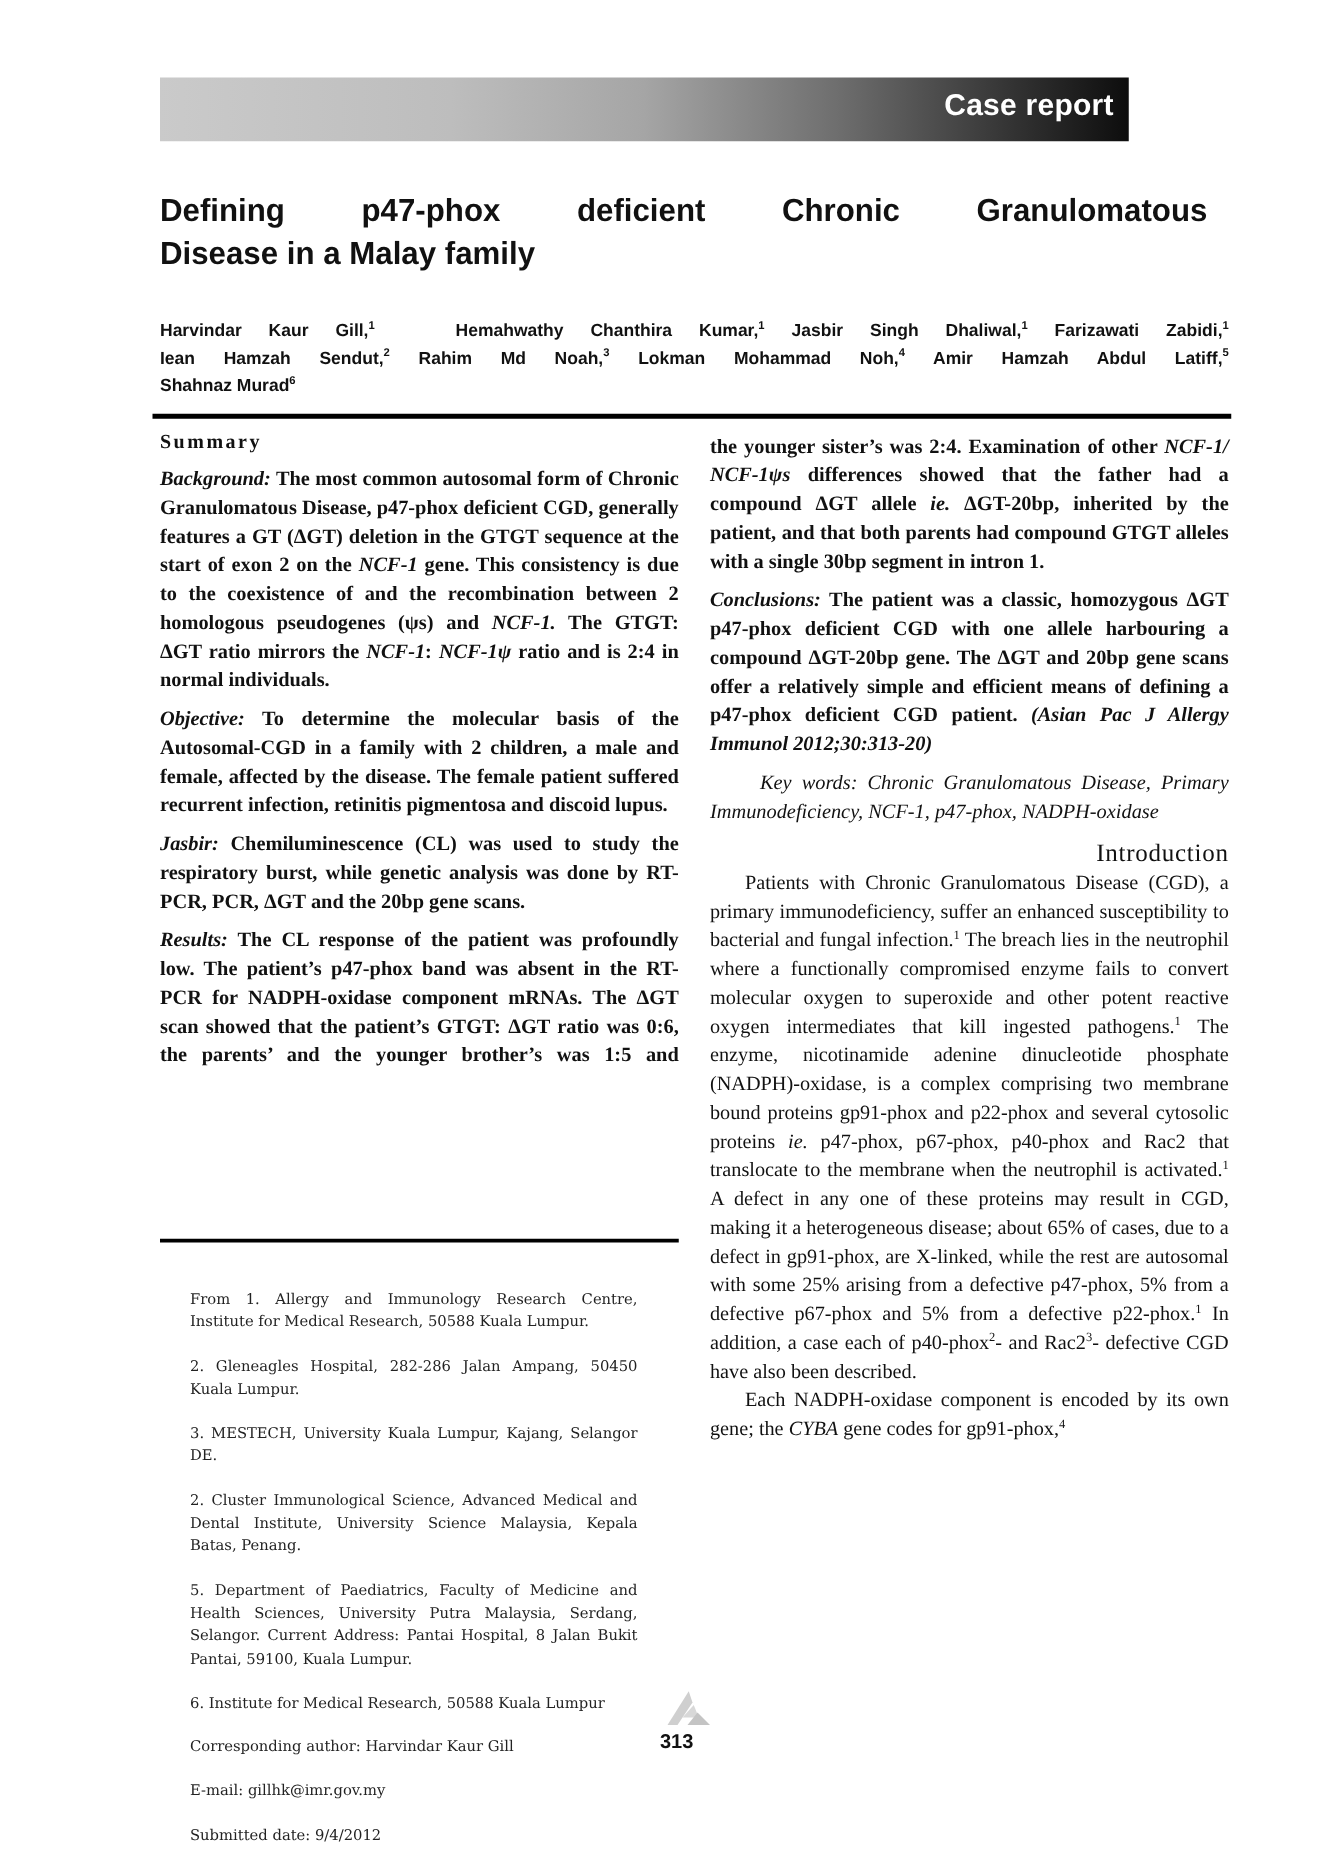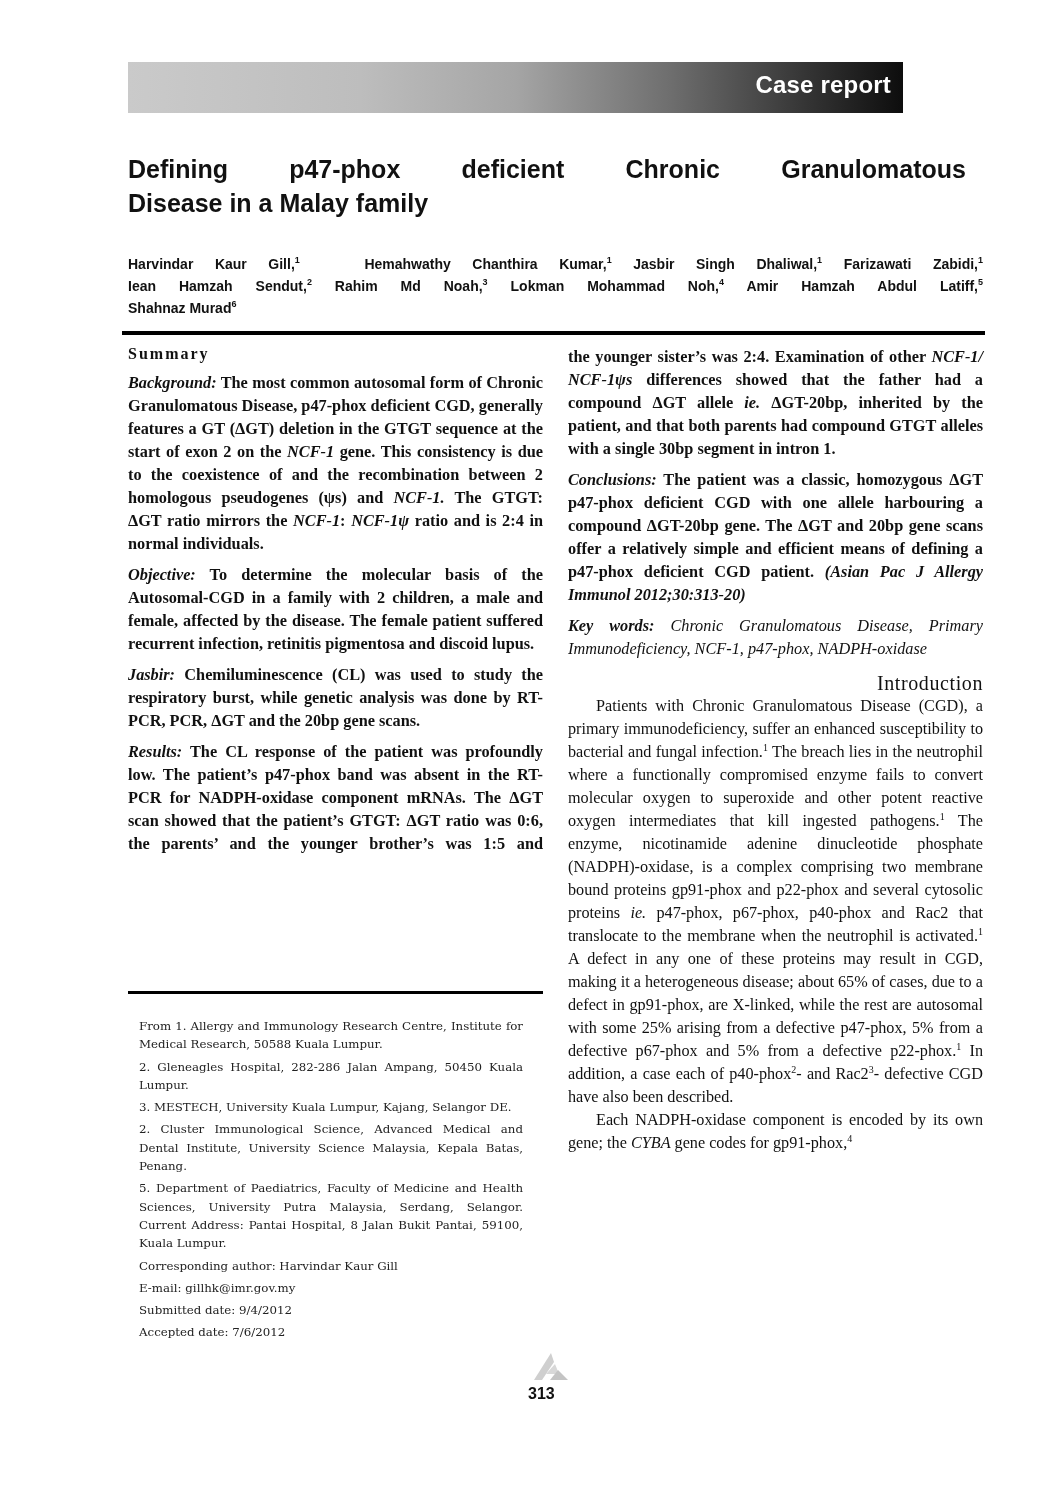--- a/index.html
+++ b/index.html
@@ -35,21 +35,21 @@
   .sec-head { font-family:"Liberation Serif", serif; font-weight:bold; font-size:16px; letter-spacing:2px; margin:0 0 8px 0; }
   .abs-para { font-weight:bold; font-size:16.3px; line-height:23px; text-align:justify; margin:0 0 8px 0; }
   .abs-para .lab { font-style:italic; }
   .abs-para i { font-style:italic; }
 
   .rule-fn { left:128px; top:991px; width:415px; height:3px; background:#000; }
   .footnotes {
     left:135px; top:1013px; width:392px;
     font-family:"DejaVu Serif", serif; font-size:11.8px; line-height:18.3px; color:#222; text-align:justify;
   }
-  .footnotes div { margin:4px; }
+  .footnotes div { margin:17px; }
 
   .intro-head { font-family:"Liberation Serif", serif; font-weight:normal; font-size:20px; letter-spacing:0.6px; margin:0;text-align:right; }
   .body-para { font-size:16.2px; line-height:23px; text-align:justify; margin:0; text-indent:28px; }
   .body-para sup { font-size:10px; vertical-align:6px; line-height:0; }
 
   .logo { left:532px; top:1352px; width:38px; height:30px; }
   .page-num { left:528px; top:1385px; width:46px; font-family:"Liberation Sans", sans-serif; font-weight:bold; font-size:16px; }
 </style>
 </head>
 <body>
@@ -96,32 +96,33 @@
 </div>
 
 <div class="abs rule-fn"></div>
 
 <div class="abs footnotes">
   <div>From 1. Allergy and Immunology Research Centre, Institute for Medical Research, 50588 Kuala Lumpur.</div>
   <div>2. Gleneagles Hospital, 282-286 Jalan Ampang, 50450 Kuala Lumpur.</div>
   <div>3. MESTECH, University Kuala Lumpur, Kajang, Selangor DE.</div>
   <div>2. Cluster Immunological Science, Advanced Medical and Dental Institute, University Science Malaysia, Kepala Batas, Penang.</div>
   <div>5. Department of Paediatrics, Faculty of Medicine and Health Sciences, University Putra Malaysia, Serdang, Selangor. Current Address: Pantai Hospital, 8 Jalan Bukit Pantai, 59100, Kuala Lumpur.</div>
+  <div>6.  Institute for Medical Research, 50588 Kuala Lumpur</div>
   <div>Corresponding author: Harvindar Kaur Gill</div>
   <div>E-mail: gillhk@imr.gov.my</div>
   <div>Submitted date: 9/4/2012</div>
   <div>Accepted date: 7/6/2012</div>
 </div>
 
 <div class="abs col col-right">
   <p class="abs-para"><span>the younger sister’s was 2:4. Examination of other </span><i>NCF-1/ NCF-1ψs</i><span> differences showed that the father had a compound ΔGT allele </span><i>ie.</i><span> ΔGT-20bp, inherited by the patient, and that both parents had compound GTGT alleles with a single 30bp segment in intron 1.</span></p>
 
   <p class="abs-para"><span class="lab">Conclusions:</span><span>  The patient was a classic, homozygous ΔGT p47-phox deficient CGD with one allele harbouring a compound ΔGT-20bp gene. The ΔGT and 20bp gene scans offer a relatively simple and efficient means of defining a p47-phox deficient CGD patient. </span><i>(Asian Pac J Allergy Immunol 2012;30:313-20)</i></p>
 
-  <p class="abs-para" style="font-weight:normal;"><span class="lab" style="font-weight:bold;">Key words:</span><i> Chronic Granulomatous Disease, Primary Immunodeficiency, NCF-1, p47-phox, NADPH-oxidase</i></p>
+  <p class="abs-para" style="font-weight:normal;"><span class="lab" style="font-weight:normal;margin-left:40px;">Key words:</span><i> Chronic Granulomatous Disease, Primary Immunodeficiency, NCF-1, p47-phox, NADPH-oxidase</i></p>
 
   <h3 class="intro-head" style="margin-top:12px;">Introduction</h3>
 
   <p class="body-para"><span>Patients with Chronic Granulomatous Disease (CGD), a primary immunodeficiency, suffer an enhanced susceptibility to bacterial and fungal infection.</span><sup>1</sup><span> The breach lies in the neutrophil where a functionally compromised enzyme fails to convert molecular oxygen to superoxide and other potent reactive oxygen intermediates that kill ingested pathogens.</span><sup>1</sup><span>  The enzyme, nicotinamide adenine dinucleotide phosphate (NADPH)-oxidase, is a complex comprising two membrane bound proteins gp91-phox and p22-phox and several cytosolic proteins </span><i>ie.</i><span> p47-phox, p67-phox, p40-phox and Rac2 that translocate to the membrane when the neutrophil is activated.</span><sup>1</sup><span> A defect in any one of these proteins may result in CGD, making it a heterogeneous disease; about 65% of cases, due to a defect in gp91-phox, are X-linked, while the rest are autosomal with some 25% arising from a defective p47-phox, 5% from a defective p67-phox and 5% from a defective p22-phox.</span><sup>1</sup><span> In addition, a case each of p40-phox</span><sup>2</sup><span>- and Rac2</span><sup>3</sup><span>- defective CGD have also been described.</span></p>
 
   <p class="body-para"><span>Each NADPH-oxidase component is encoded by its own gene; the </span><i>CYBA</i><span> gene codes for gp91-phox,</span><sup>4</sup></p>
 </div>
 
 <div class="abs logo">
   <svg width="38" height="30" viewBox="0 0 38 30">

